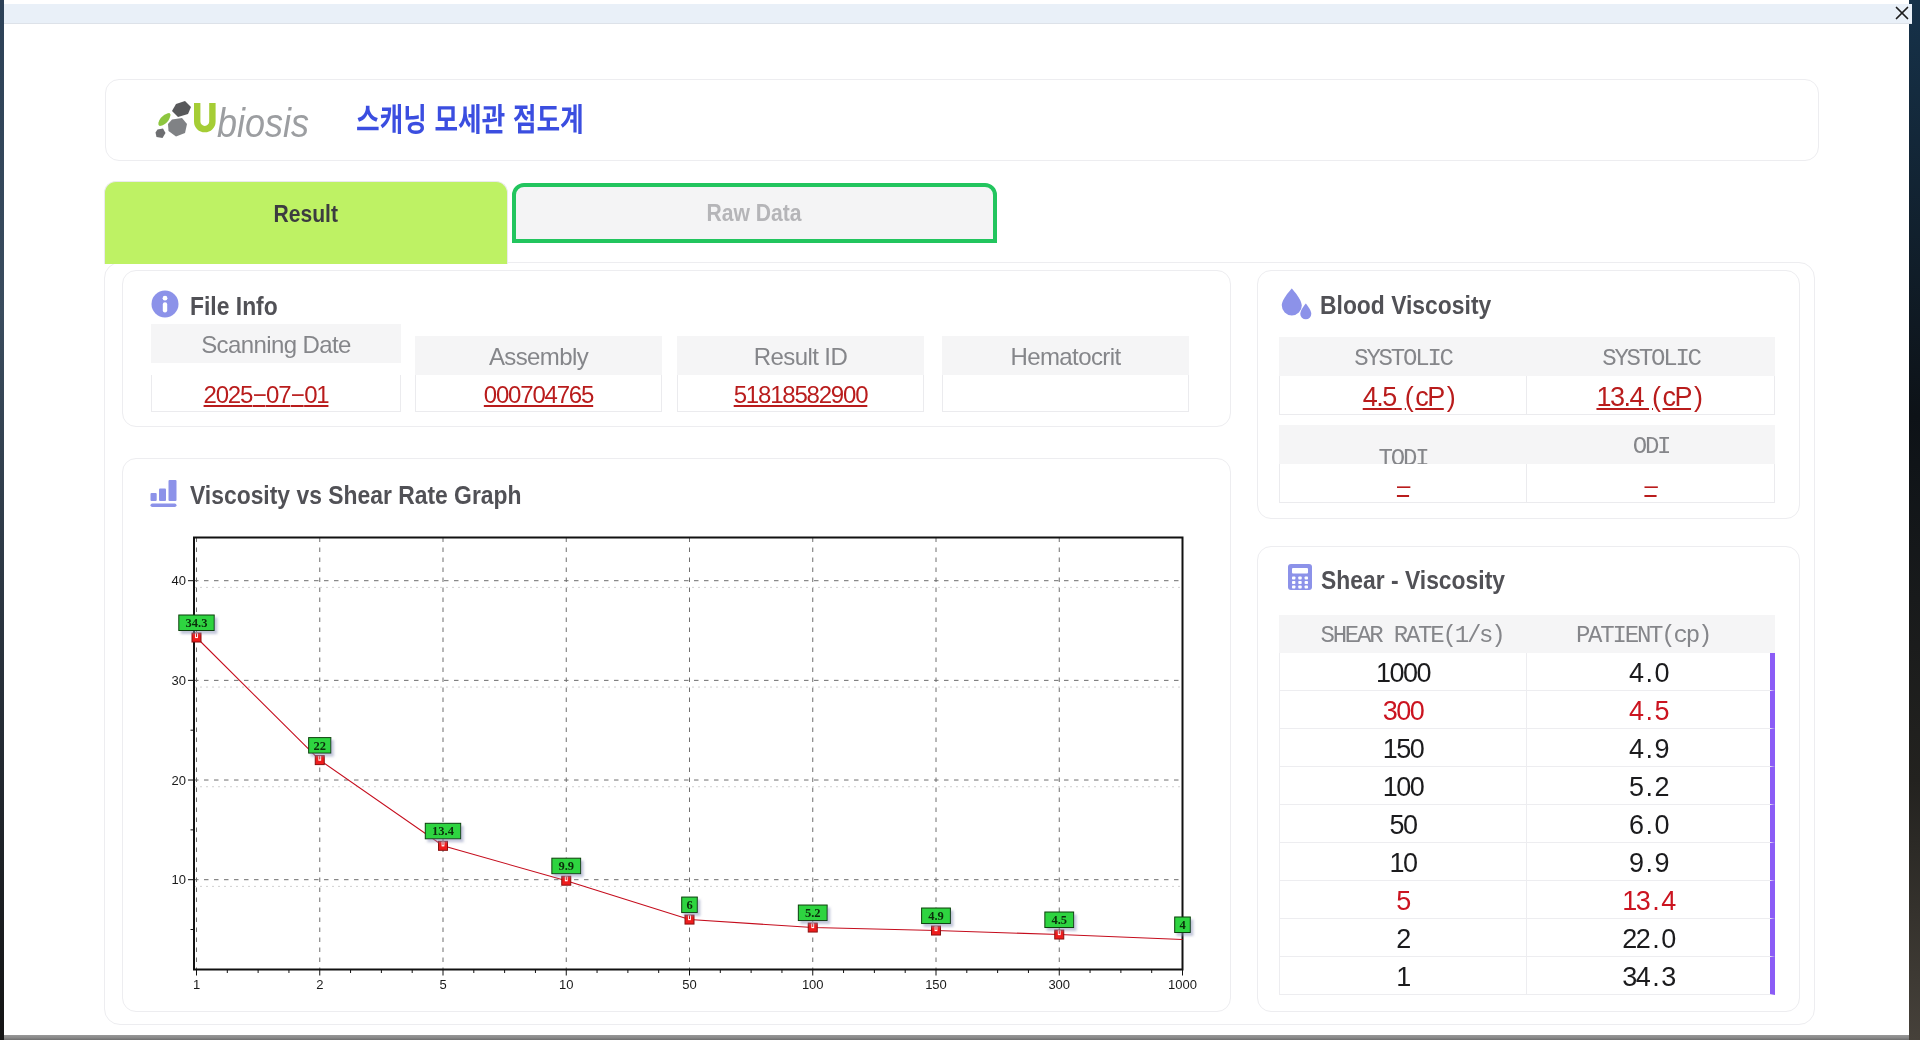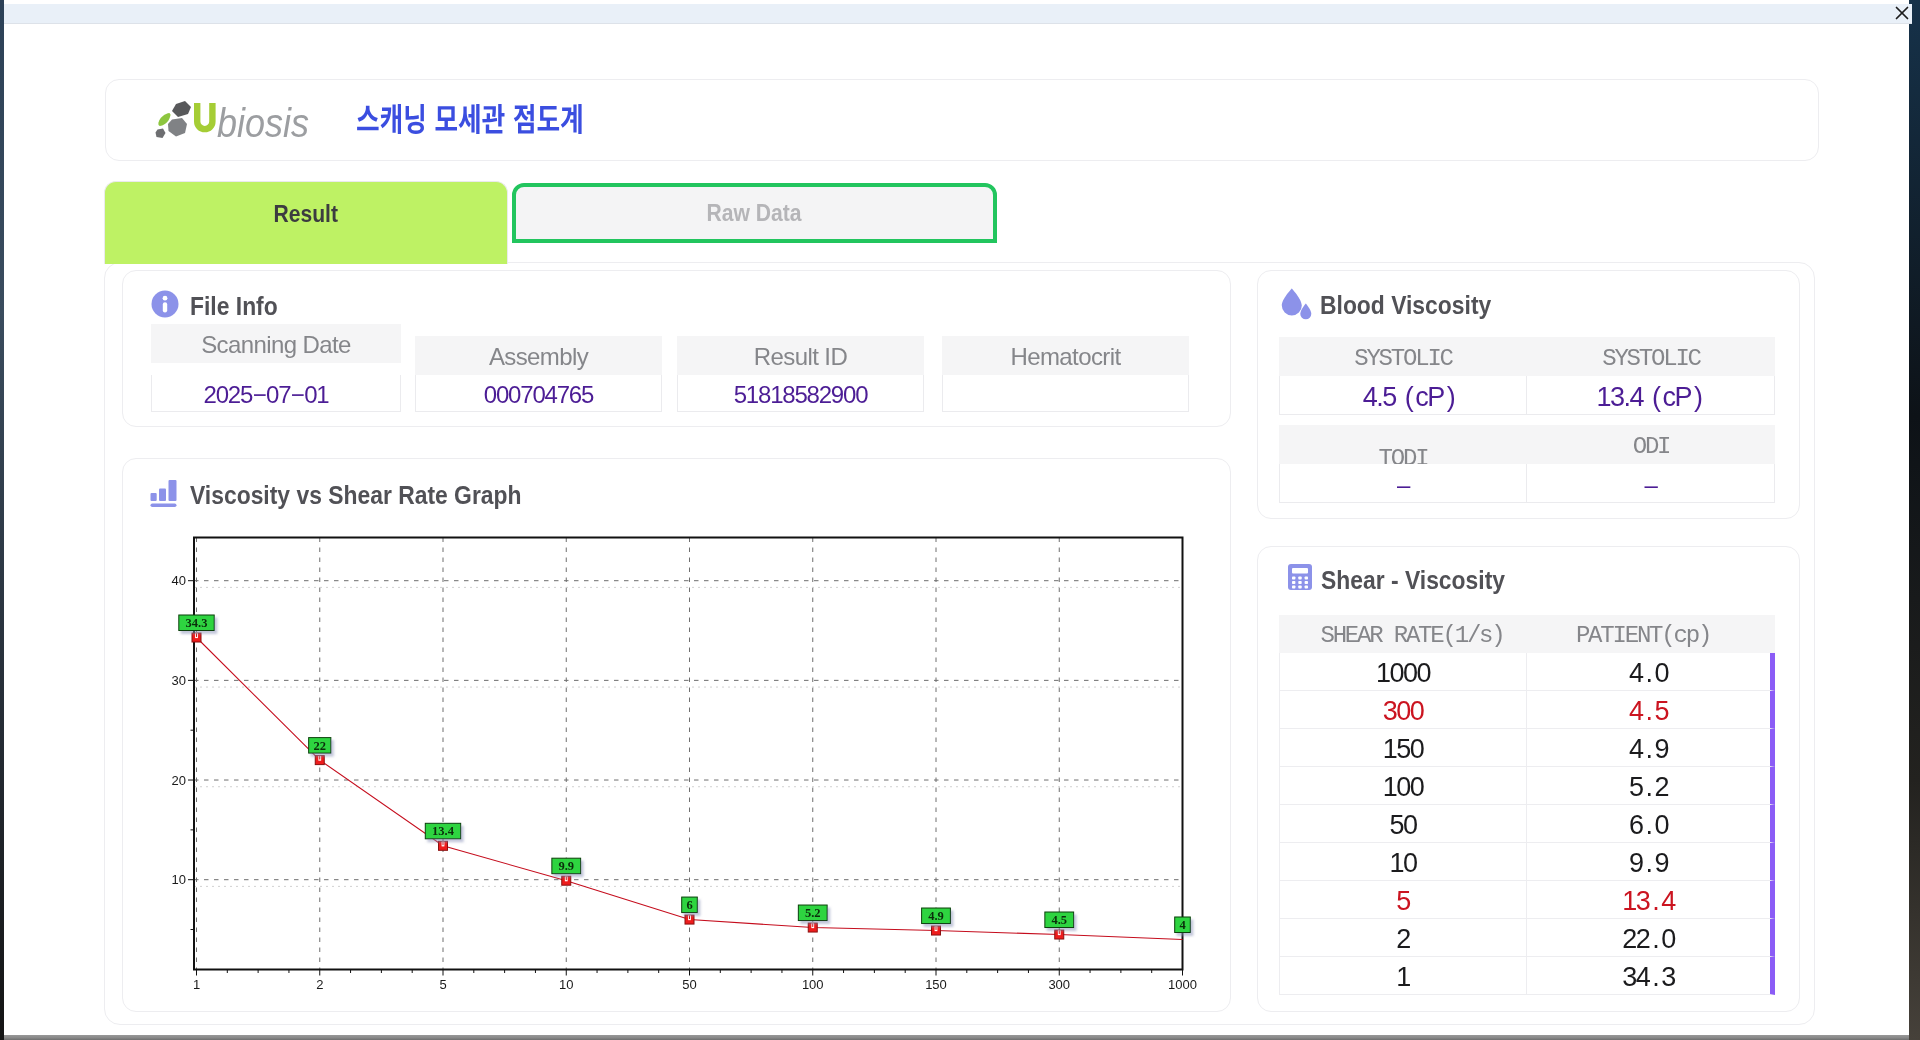--- a/index.html
+++ b/index.html
@@ -5,23 +5,23 @@
   * { margin:0; padding:0; box-sizing:border-box; }
   html,body { width:1920px; height:1040px; overflow:hidden; background:#fbfafa; }
   body { font-family:"Liberation Sans", sans-serif; position:relative; }
   .abs { position:absolute; }
   .card { position:absolute; background:#fff; border:1px solid #ededf0; border-radius:14px; }
   .ghead { position:absolute; background:#f5f5f6; color:#85868a; font-size:24px; letter-spacing:-0.6px;
            display:flex; align-items:center; justify-content:center; padding-top:3px; }
   .caps { letter-spacing:-2.2px;font-family:Liberation Mono, monospace; }
   i.w { font-style:normal; margin:0 3px; }
   i.h { font-style:normal; margin:0 0.5px; }
-  .gval  { position:absolute; background:#fff; color:#4c1d95; font-size:24px; letter-spacing:-1.2px;
+  .gval  { position:absolute; background:#fff; color:#b91c1c; font-size:24px; letter-spacing:-1.2px;
            border:1px solid #ebebee; border-top:none;
-           display:flex; align-items:center; justify-content:center; padding-top:4px; }
+           display:flex; align-items:center; justify-content:center; padding-top:4px;text-decoration:underline; }
   .gval.big { font-size:27px; letter-spacing:-1.5px; }
   .ctitle { position:absolute; font-weight:bold; font-size:26px; color:#515156; transform:scaleX(0.88); transform-origin:left center; white-space:nowrap; }
   .svrow { height:38px; display:flex; font-size:27px; color:#1b1b1d; letter-spacing:-1.5px; }
   .svrow span { width:248px; display:flex; align-items:center; justify-content:center; padding-top:4px;
                 border-bottom:1px solid #ededf0; }
   .svrow span:first-child { border-left:1px solid #ededf0; border-right:1px solid #ededf0; }
   .svrow span:last-child { border-right:5px solid #8b5cf6; }
   .svrow.red { color:#cb1420; }
 </style>
 </head>

